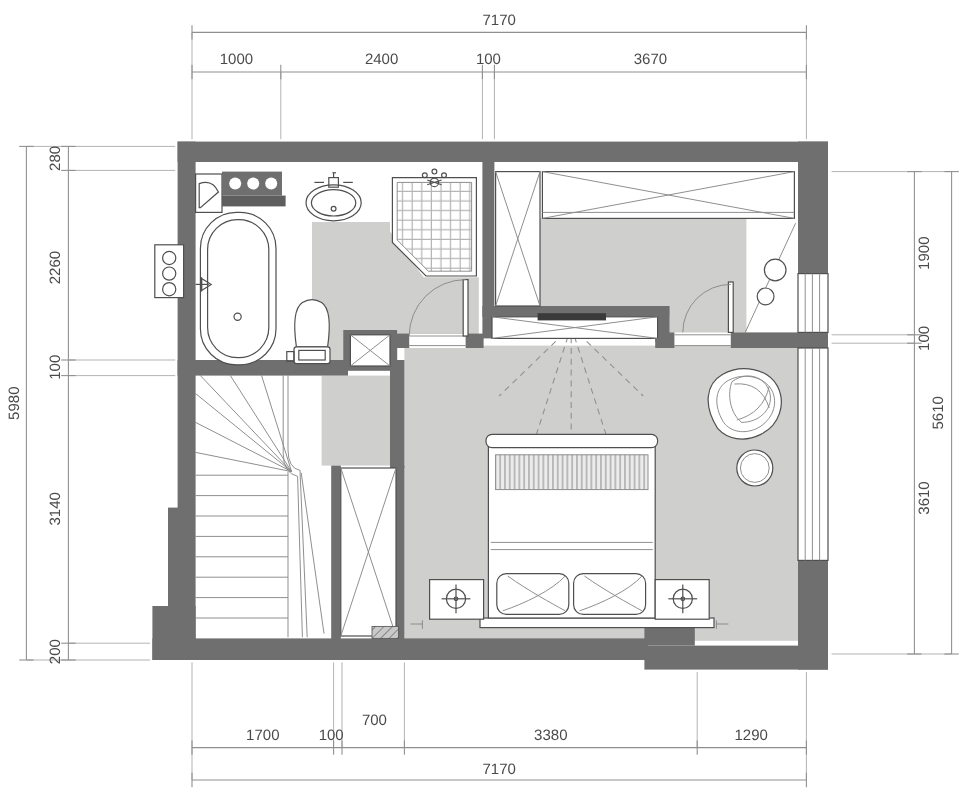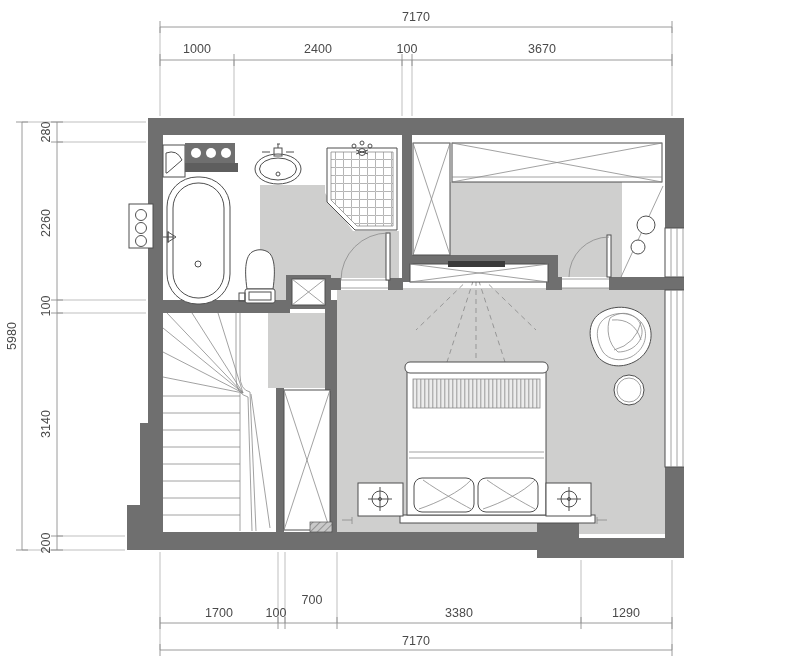--- a/index.html
+++ b/index.html
@@ -1,20 +1,20 @@
 <!DOCTYPE html>
 <html style="--wall: #6f6f6f; --floor: #cfcfce; --fixture_line: #4f4f4f; --dim_line: #8f8f8f; --dim_text: #4a4a4a; --background: #ffffff; --tv: #3a3a3a;"><head>
 <meta charset="utf-8">
 <style>
   :root{
     --wall:#6f6f6f; --floor:#cfcfce; --fixture_line:#4f4f4f;
     --dim_line:#8f8f8f; --dim_text:#4a4a4a; --background:#ffffff; --tv:#3a3a3a;
   }
   html,body{margin:0;padding:0;background:var(--background);}
-  .plan-wrap{width:684px;height:663px;position:relative;background:var(--background);overflow:hidden;text-align:center;}
+  .plan-wrap{width:800px;height:663px;position:relative;background:var(--background);overflow:hidden;text-align:center;}
   svg{display:block;}
   svg text{font-family:"Liberation Sans", sans-serif;font-size:12.5px;fill:var(--dim_text);}
   .wall{fill:var(--wall);stroke:none;}
   .floor{fill:var(--floor);stroke:none;}
   .fx{fill:#ffffff;stroke:var(--fixture_line);stroke-width:1;}
   .fxl{fill:none;stroke:var(--fixture_line);stroke-width:1;}
   .thin{fill:none;stroke:#8a8a8a;stroke-width:0.8;}
   .xline{stroke:#8a8a8a;stroke-width:0.8;fill:none;}
   .dim{stroke:var(--dim_line);stroke-width:0.9;fill:none;}
   .ext{stroke:#a5a5a5;stroke-width:0.7;fill:none;}

